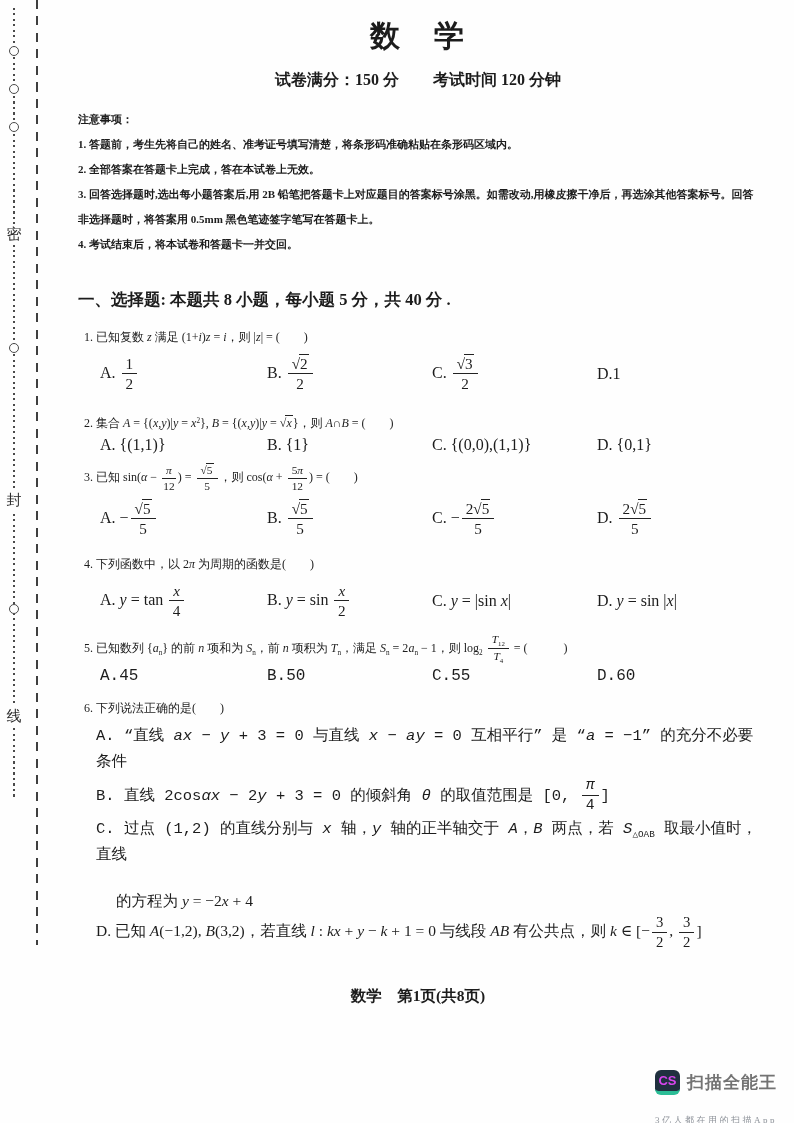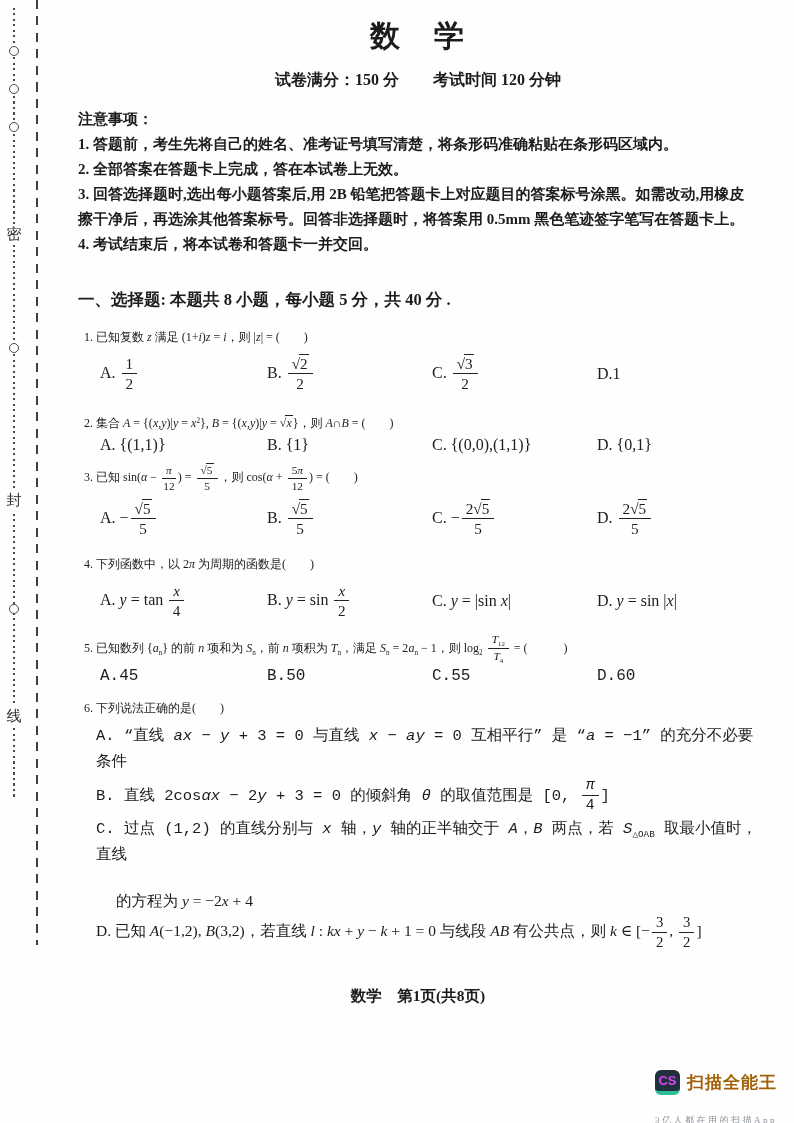--- a/index.html
+++ b/index.html
@@ -16,21 +16,21 @@
   .seal-circle{position:absolute;left:9px;width:8px;height:8px;border:1.4px solid #4a4a4a;
     border-radius:50%;background:#fefefe;}
   .seal-char{position:absolute;left:5px;width:18px;text-align:center;font-size:15px;
     color:#2d2d2d;background:#fefefe;padding:2px 0;line-height:1.1;}
   
   .content{position:absolute;left:78px;right:36px;top:0;}
   .title{margin:17px 0 0;text-align:center;font-size:30px;font-weight:700;
     line-height:1.25;letter-spacing:2px;}
   .meta{margin-top:15px;display:flex;justify-content:center;gap:34px;
     font-size:16px;font-weight:700;}
-  .notes{margin-top:16px;font-size:15px;line-height:25px;font-weight:600;}
+  .notes{margin-top:16px;font-size:11px;line-height:25px;font-weight:600;}
   .notes-h{font-weight:700;}
   .sec{margin-top:30px;font-size:16.5px;font-weight:700;line-height:25px;}
   .stem{font-size:12px;line-height:26px;padding-left:6px;}
   .opts{display:grid;grid-template-columns:167px 165px 165px auto;
     padding-left:22px;align-items:center;font-size:16px;}
   .opts.frow{min-height:44px;}
   .q6line{font-size:15.5px;line-height:26px;padding-left:18px;margin-top:20px;}
   .q6line.cont{padding-left:38px;}
   .mt2{margin-top:2px;}.mt4{margin-top:4px;}.mt6{margin-top:2px;font-family:Liberation Mono, monospace;}
   .mt8{margin-top:0;}.mt10{margin-top:10px;}.mt12{margin-top:12px;}.mt14{margin-top:14px;}
@@ -152,18 +152,18 @@
       <div class="q6line cont"><span>的方程为 </span><span class="it">y</span><span> = −2</span><span class="it">x</span><span> + 4</span></div>
       <div class="q6line mt8"><span>D. 已知 </span><span class="it">A</span><span>(−1,2), </span><span class="it">B</span><span>(3,2)，若直线 </span><span class="it">l</span><span> : </span><span class="it">kx</span><span> + </span><span class="it">y</span><span> − </span><span class="it">k</span><span> + 1 = 0 与线段 </span><span class="it">AB</span><span> 有公共点，则 </span><span class="it">k</span><span> ∈ [−</span><span class="frac"><span class="num"><span>3</span></span><span class="den"><span>2</span></span></span><span>, </span><span class="frac"><span class="num"><span>3</span></span><span class="den"><span>2</span></span></span><span>]</span></div>
     </div>
   </div>
 
   <div class="footer">数学　第1页(共8页)</div>
 
   <div class="scanbadge">
     <div class="badge-row">
       <span class="cslogo" style="background: rgb(32, 48, 63); border-bottom-color: rgb(43, 189, 150);">CS</span>
-      <span class="csname" style="color: #a16207;">扫描全能王</span>
+      <span class="csname" style="color: #737373;">扫描全能王</span>
     </div>
     <div class="cstag" style="color: rgb(141, 146, 153);">3亿人都在用的扫描App</div>
   </div>
 
 </div>
 
 </body></html>

